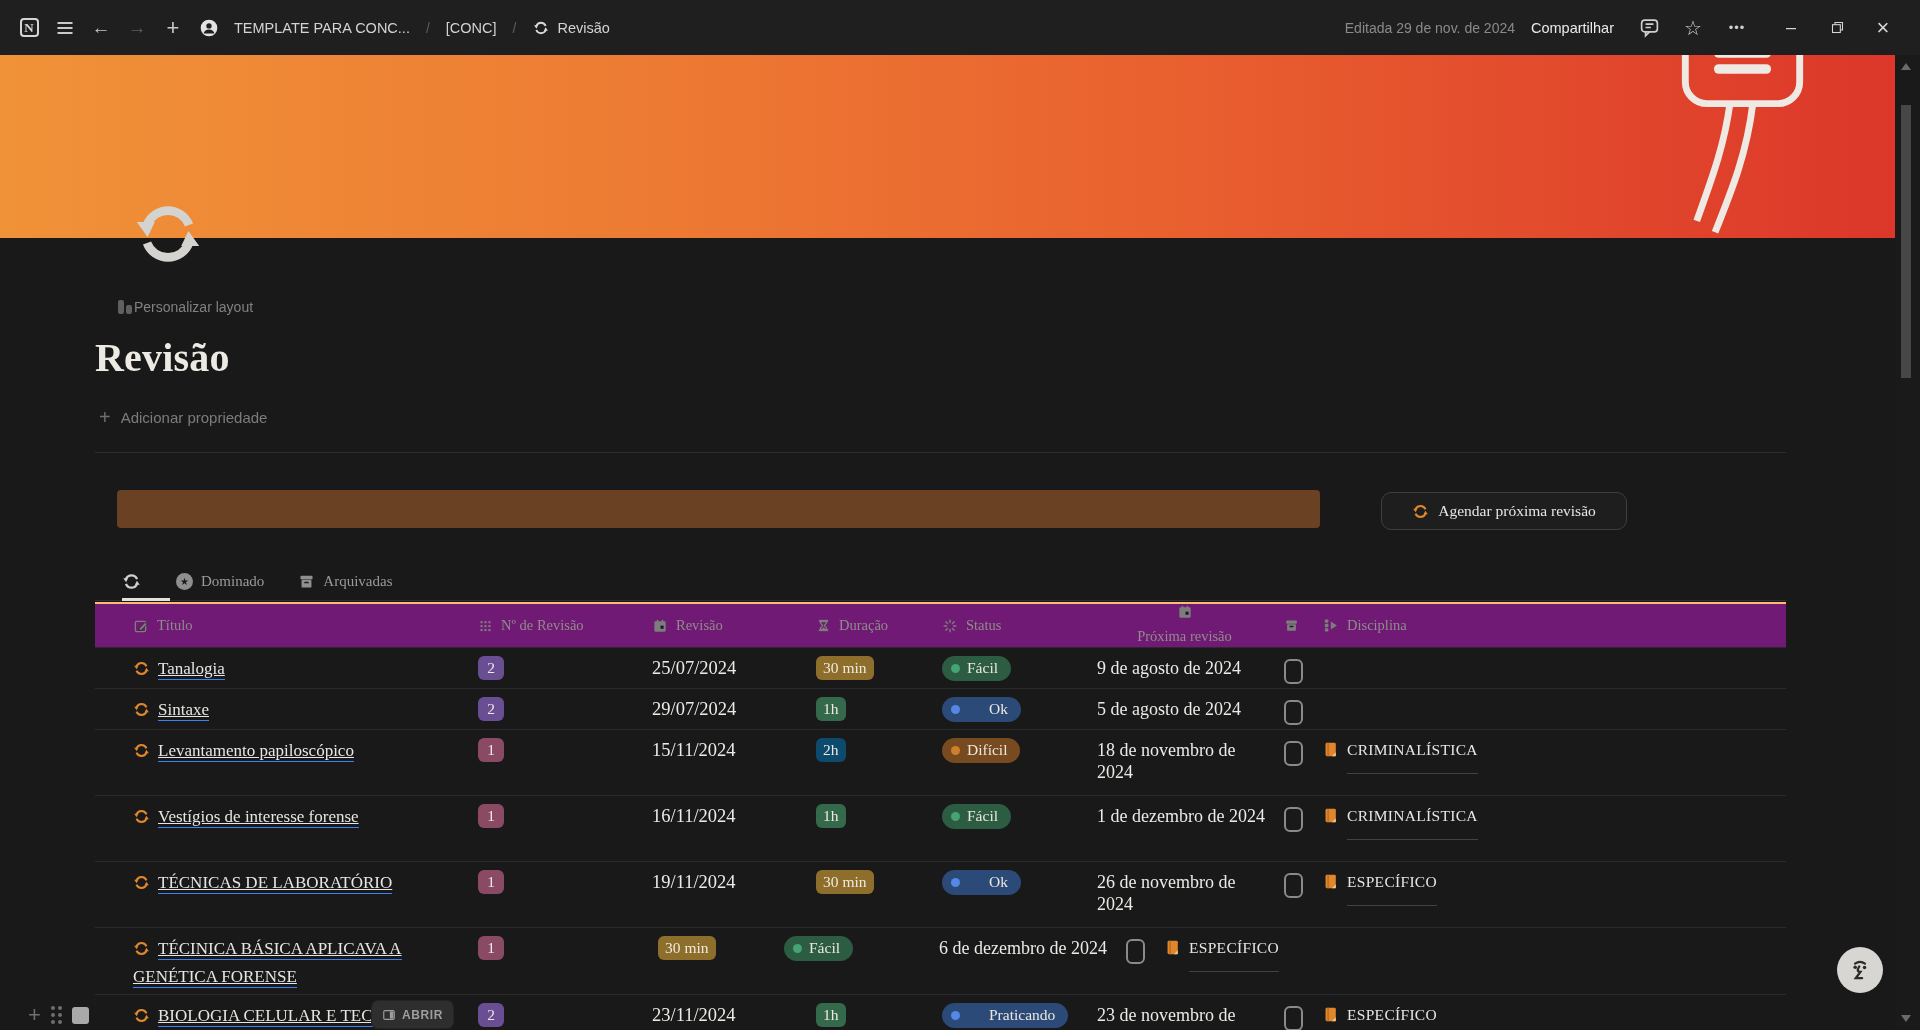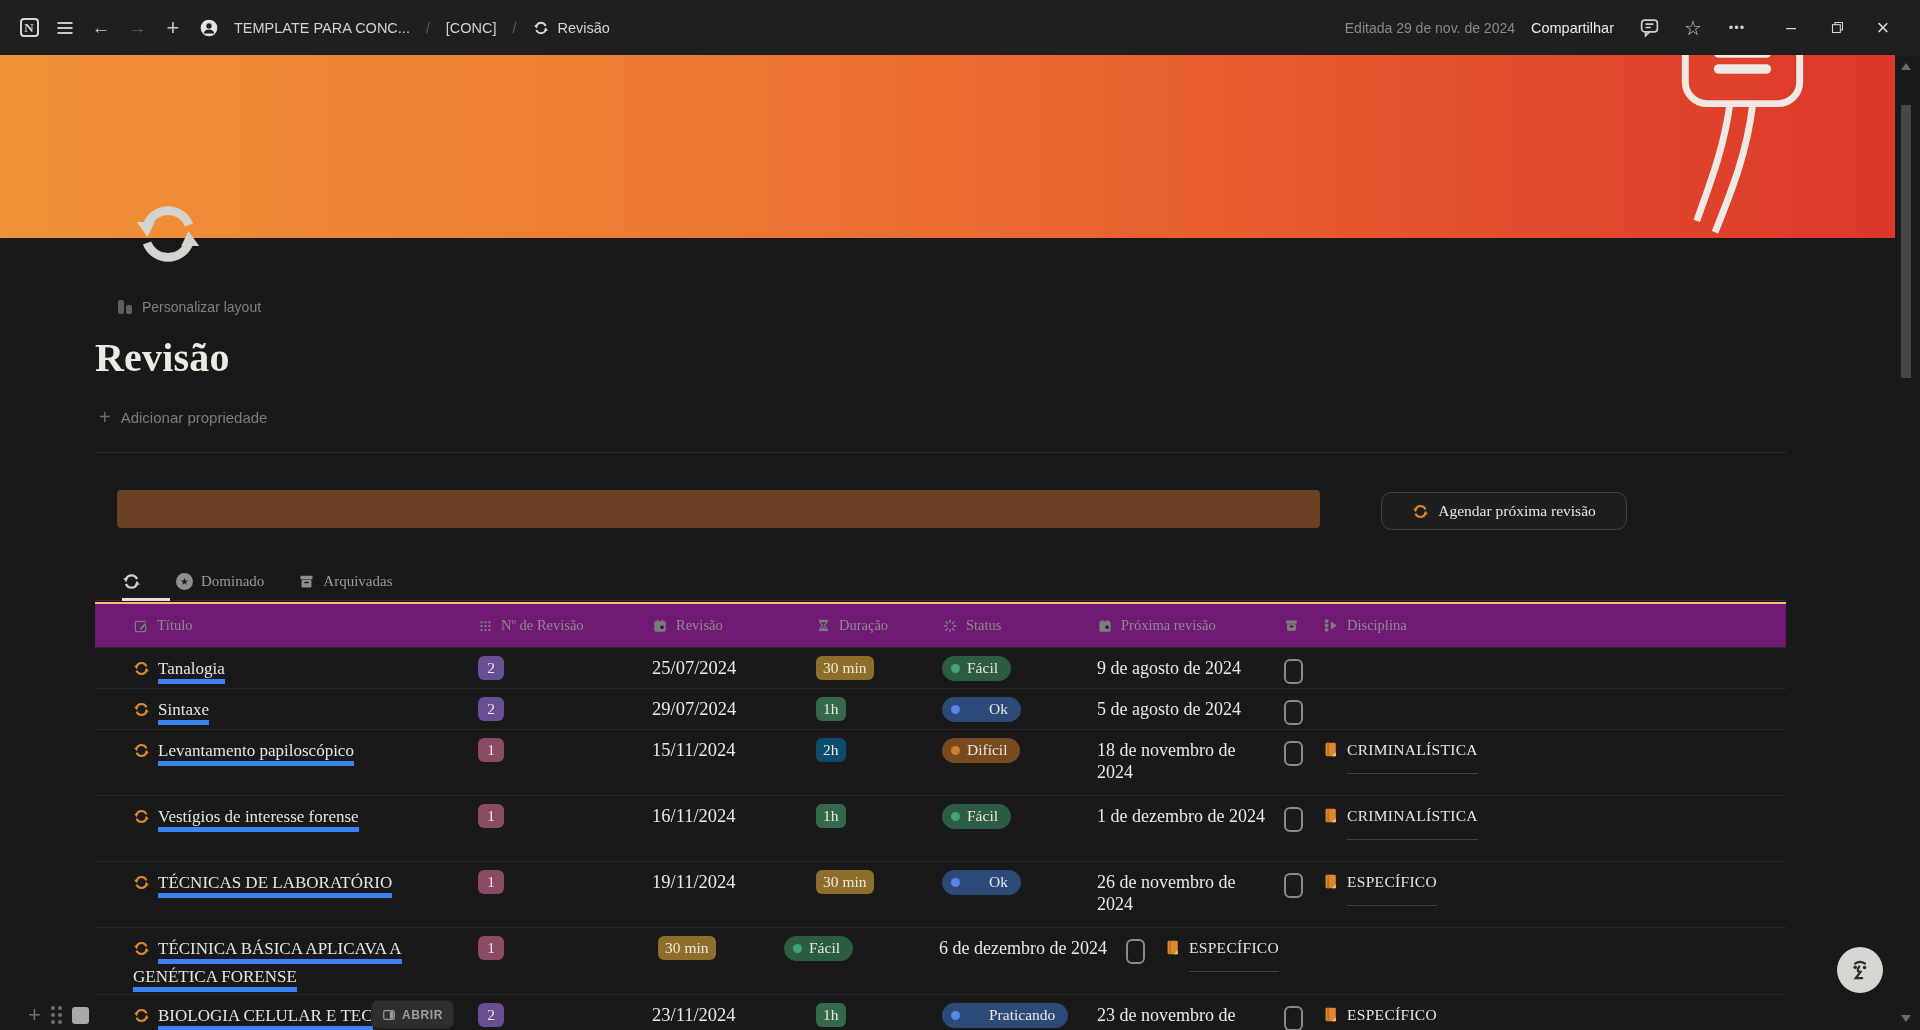--- a/index.html
+++ b/index.html
@@ -22,21 +22,21 @@
   .share { color:#eaeaea; font-size:14.5px; margin-right:22px; cursor:pointer; }
   .tb-ric { width:26px; height:26px; display:flex; align-items:center; justify-content:center; color:#cfcfcf; margin-right:18px; cursor:pointer; }
   .win-btn { width:46px; height:55px; display:flex; align-items:center; justify-content:center; color:#d6d6d6; cursor:pointer; font-size:17px; }
 
   
   #banner { position:absolute; left:0; top:55px; width:1895px; height:183px; overflow:hidden;
     background:linear-gradient(90deg,#F09238 0%,#ED7A33 35%,#E9602F 62%,#DC372A 100%); }
 
   
   #page-icon { position:absolute; left:130px; top:198px; width:76px; height:72px; color:#d5d3cf; z-index:5; }
-  .btn-personalize { position:absolute; left:118px; top:299px; display:flex; align-items:center; gap:8px; color:#818181; font-size:14px; cursor:pointer; }
+  .btn-personalize { position:absolute; left:118px; top:299px; display:flex; align-items:center; gap:0; color:#818181; font-size:14px; cursor:pointer; }
   .layout-glyph { width:16px; height:14px; display:inline-flex; gap:2px; }
   .layout-glyph i { background:#5f5f5f; border-radius:2px; display:block; }
   #page-title { position:absolute; left:95px; top:334px; font-size:40px; font-weight:bold; color:#edeae4; letter-spacing:.2px; }
   .btn-addprop { position:absolute; left:99px; top:406px; display:flex; align-items:center; gap:10px; color:#7c7c7c; font-size:15px; cursor:pointer; }
   .btn-addprop .plus { font-size:20px; color:#6f6f6f; }
   .divider { position:absolute; left:95px; width:1691px; height:1px; background:#2d2d2d; }
 
   
   #progress { position:absolute; left:117px; top:490px; width:1203px; height:38px; background:#6B4123; border-radius:4px; }
   #schedule-btn { position:absolute; left:1381px; top:492px; width:246px; height:38px; border:1px solid #3f3f3f; border-radius:10px;
@@ -51,27 +51,27 @@
   #tab-underline { position:absolute; left:122px; top:598px; width:48px; height:2.5px; background:#e4e2de; z-index:3; }
   .tab-active-pad { width:20px; margin-left:27px; margin-right:34px; color:#d0d0d0; }
 
   
   #table { position:absolute; left:95px; top:602px; width:1691px; }
   .trow { display:flex; align-items:stretch; border-bottom:1px solid #2a2a2a; position:relative; }
   .thead { height:46px; background:#701a75; border-top:2px solid #fdba74; }
   .hcell { display:flex; align-items:center; gap:8px; color:#8f8d8a; font-size:14.5px; font-family:"Liberation Serif",serif; }
   .hcell svg { color:#7d7d7d; flex:none; }
   .c-title{width:375px;} .c-n{width:172px;} .c-rev{width:158px;} .c-dur{width:128px;}
-  .c-status{width:158px;} .c-next{width:186px;} .c-chk{width:40px;} .c-disc{width:474px;}
+  .c-status{width:158px;} .c-next{width:186px;flex-direction:column;} .c-chk{width:40px;} .c-disc{width:474px;}
   .p-title{padding-left:38px;} .p-n{padding-left:8px;} .p-rev{padding-left:10px;} .p-dur{padding-left:16px;}
   .p-status{padding-left:14px;} .p-next{padding-left:11px;} .p-chk{padding-left:12px;} .p-disc{padding-left:10px;}
   .cell { padding-top:8px; padding-bottom:6px; }
   .title-cell { font-family:"Liberation Serif",serif; font-size:17px; color:#e8e6e2; line-height:25px; }
   .title-cell .row-sync { color:#E0862D; vertical-align:-3px; margin-right:8px; display:inline-block; }
-  .title-link { border-bottom:5px solid #3b82f6; padding-bottom:1px; cursor:pointer; }
+  .title-link { border-bottom:1px solid #3b82f6; padding-bottom:1px; cursor:pointer;text-decoration:underline; }
   .nowrap { white-space:nowrap; overflow:hidden; }
   .badge { display:inline-block; min-width:26px; text-align:center; border-radius:6px; padding:2px 7px 3px;
     font-family:"Liberation Serif",serif; font-size:15.5px; color:#f0e9df; line-height:19px; }
   .b-purple{background:#6A4E93;} .b-pink{background:#8A4A64;} .b-yellow{background:#8E6E2B;}
   .b-green{background:#35694B;} .b-brown{background:#0c4a6e;}
   .date-cell { font-family:"Liberation Serif",serif; font-size:18.5px; color:#eceae6; line-height:24px; }
   .pill { display:inline-flex; align-items:center; gap:7px; border-radius:999px; padding:3px 13px 4px 9px;
     font-family:"Liberation Serif",serif; font-size:15.5px; color:#ece7df; line-height:18px; }
   .pill .dot { width:9px; height:9px; border-radius:50%; flex:none; }
   .s-green{background:#2C5C41;} .s-green .dot{background:#45A374;}

